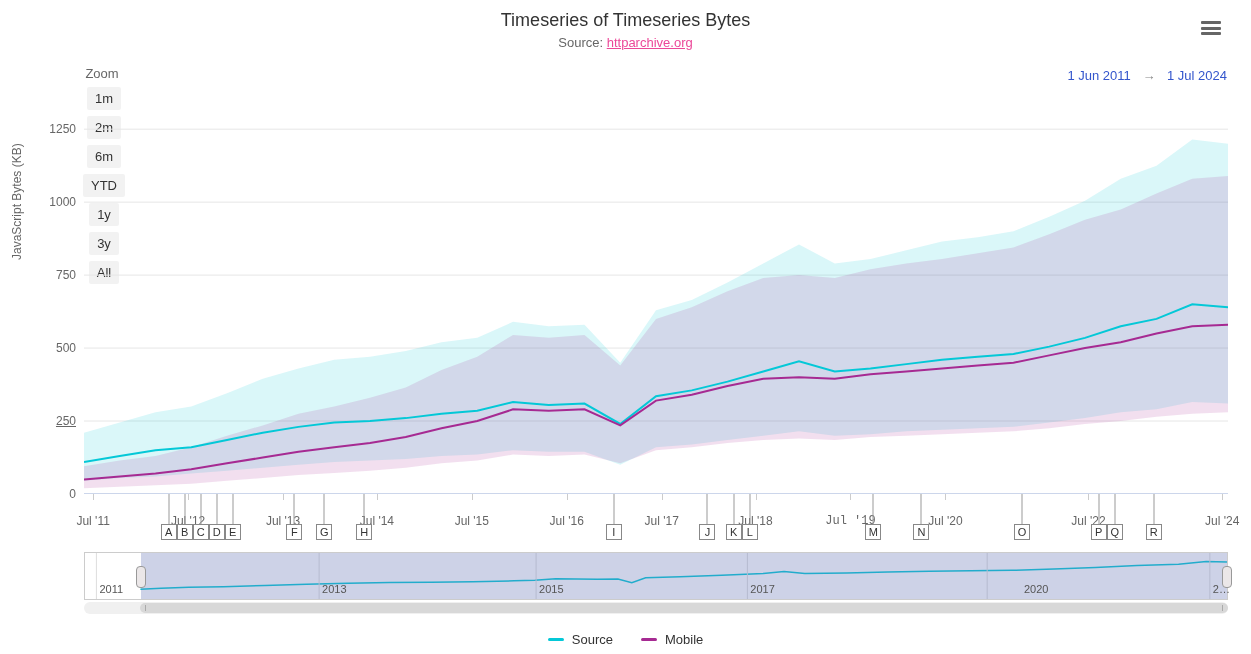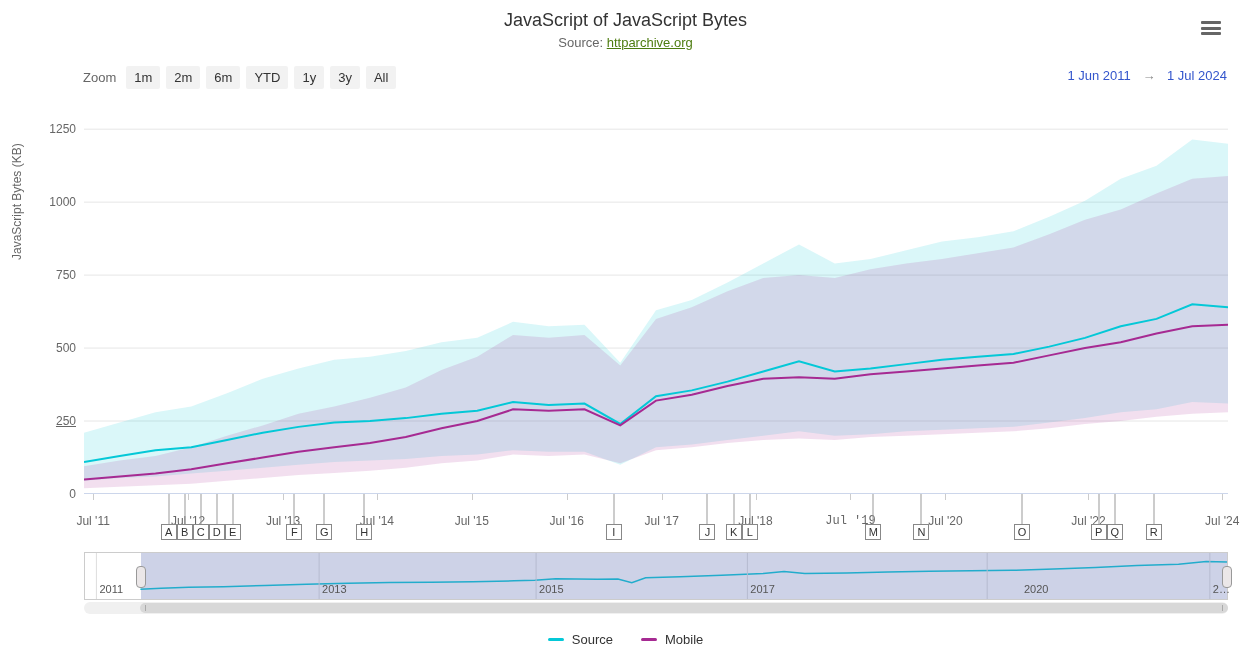--- a/index.html
+++ b/index.html
@@ -18,36 +18,37 @@
     font-size: 18px;
     color: #333;
     padding-top: 10px;
   }
   .subtitle {
     text-align: center;
     font-size: 13px;
     color: #666;
     margin-top: 4px;
   }
-  .subtitle a { color: #4d7c0f; text-decoration: underline; }
+  .subtitle a { color: #ec4899; text-decoration: underline; }
   .menu-btn {
     position: absolute;
     top: 18px; right: 28px;
     width: 24px; height: 20px;
     cursor: pointer;
     display: flex; flex-direction: column; justify-content: space-between;
     padding: 3px 2px;
     border-radius: 3px;
   }
   .menu-btn span { display:block; height:3px; background:#666; border-radius:1px; }
   .toolbar {
     position: absolute;
     left: 83px; top: 66px;
     display: flex; align-items: center; gap: 6px;
     font-size: 13px;
+    flex-direction: column;
   }
   .toolbar .zoom-label { color: #666; margin-right: 4px; }
   .zoom-btn {
     background: #f2f2f2;
     border: none;
     padding: 4px 8px;
     font-size: 13px;
     color: #333;
     cursor: pointer;
     border-radius: 2px;
@@ -157,21 +158,21 @@
     font-size: 13px; color:#333;
   }
   .legend-item { display:flex; align-items:center; gap:8px; cursor:pointer; }
   .swatch { width:16px; height:3px; border-radius:2px; }
   .gridline { stroke:#e6e6e6; stroke-width:1; }
   .axis-line { stroke:#ccd6eb; stroke-width:1; }
 </style>
 </head>
 <body>
 
-<div class="title">JavaScript of JavaScript Bytes</div>
+<div class="title">Timeseries of Timeseries Bytes</div>
 <div class="subtitle">
   <span>Source: </span><a href="#">httparchive.org</a>
 </div>
 
 <div class="menu-btn">
   <span></span>
     <span></span>
     <span></span>
 </div>
 

